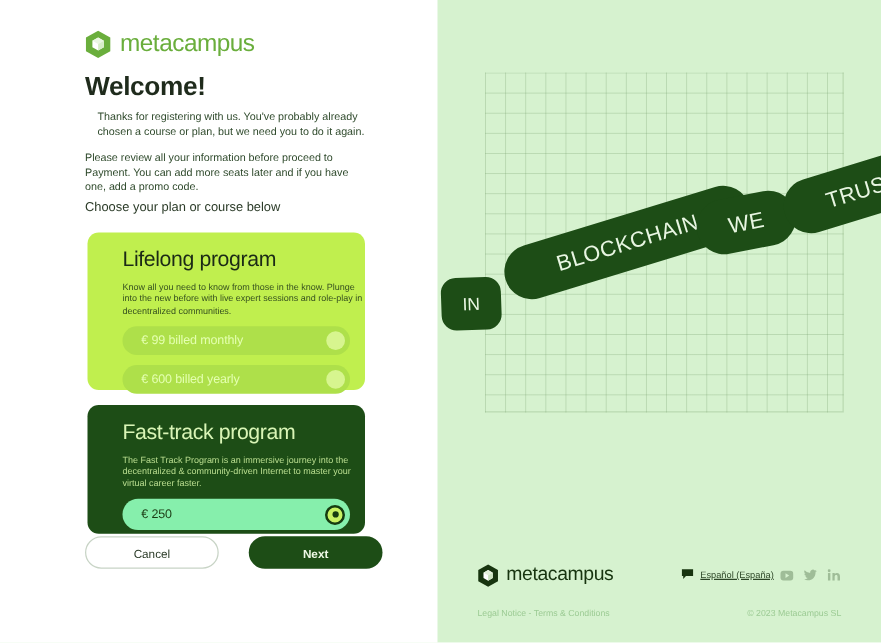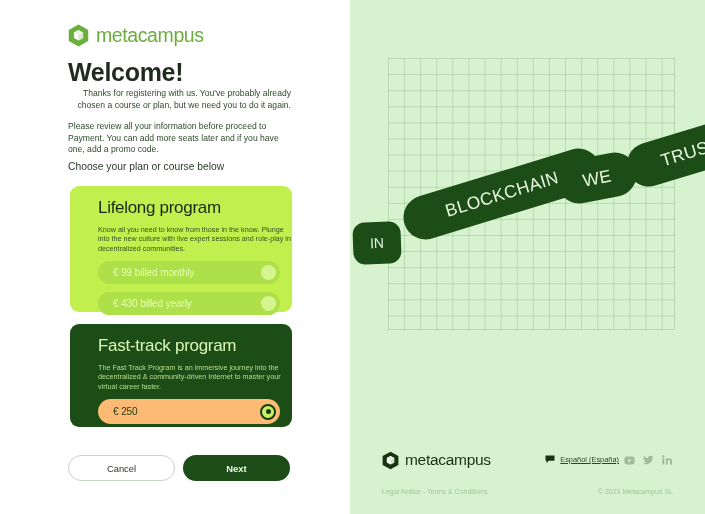--- a/index.html
+++ b/index.html
@@ -21,23 +21,23 @@
     position: absolute; left: 68px; top: 24px;
     display: flex; align-items: center; gap: 7px;
   }
   .hex-logo { width: 21px; height: 23px; display: block; }
   .brand-word {
     font-size: 19.5px; letter-spacing: -0.4px;
     color: #6aae3c; font-weight: 400;
   }
   .welcome-title {
     position: absolute; left: 68px; top: 58px;
-    font-size: 25px; color: #1f2b1c; letter-spacing: -0.3px;
-  }
-  .intro-1 { position: absolute; left: 66px; top: 88px; width: 225px; text-align: right; }
+    font-size: 21px; color: #1f2b1c; letter-spacing: -0.3px;
+  }
+  .intro-1 { position: absolute; left: 78px; top: 88px; width: 225px; }
   .intro-2 { position: absolute; left: 68px; top: 121px; width: 223px; }
   .intro-p {
     font-size: 8.6px; line-height: 11.6px;
     color: #2f4a2c;
   }
   .choose-label {
     position: absolute; left: 68px; top: 161px;
     font-size: 10.3px; color: #2b3b28;
   }
 
@@ -56,39 +56,39 @@
   .card-desc { font-size: 7.2px; line-height: 9.4px; margin-top: 7px; width: 198px; }
   .card-lifelong .card-desc { color: #35501f; }
   .card-fast .card-desc { color: #b9dd8f; }
 
   .price-row {
     display: flex; align-items: center; justify-content: space-between;
     border-radius: 20px; height: 23px; padding: 0 4px 0 15px;
     margin-top: 8px;
   }
   .card-lifelong .price-row { background: #aee04a; }
-  .card-fast .price-row { background: #fdba74; height: 25px; }
+  .card-fast .price-row { background: #86efac; height: 25px; }
 
   .price-text { font-size: 10px; letter-spacing: -0.1px; }
   .card-lifelong .price-text { color: #e4ffb0; }
   .card-fast .price-text { color: #1b3b14; }
 
   .radio {
     width: 15px; height: 15px; border-radius: 50%;
     display: flex; align-items: center; justify-content: center;
     flex: none;
   }
   .radio-off { background: #d7f58f; }
   .radio-on { background: #c8f263; border: 2.5px solid #163c10; width: 16px; height: 16px; }
   .radio-on .dot { width: 5px; height: 5px; border-radius: 50%; background: #163c10; }
 
   
   .btn-row {
-    position: absolute; left: 68px; top: 455px;
-    display: flex; gap: 8px;
+    position: absolute; left: 68px; top: 429px;
+    display: flex; gap: 24px;
   }
   .btn {
     width: 107px; height: 26px; border-radius: 14px;
     display: flex; align-items: center; justify-content: center;
     font-size: 9.4px; cursor: pointer;
   }
   .btn-cancel { background: #ffffff; border: 1px solid #c8d4c6; color: #2b3b28; }
   .btn-next { background: #1d4d16; color: #eef9e6; font-weight: bold; }
 
   
@@ -194,29 +194,29 @@
       <p class="intro-p">Thanks for registering with us. You've probably already chosen a course or plan, but we need you to do it again.</p>
     </div>
     <div class="intro-2">
       <p class="intro-p">Please review all your information before proceed to Payment. You can add more seats later and if you have one, add a promo code.</p>
     </div>
 
     <div class="choose-label">Choose your plan or course below</div>
 
     <div class="card card-lifelong">
       <div class="card-title">Lifelong program</div>
-      <div class="card-desc">Know all you need to know from those in the know. Plunge into the new culture with live expert sessions and role-play in decentralized communities.</div>
+      <div class="card-desc">Know all you need to know from those in the know. Plunge into the new before with live expert sessions and role-play in decentralized communities.</div>
 
       <div class="price-row">
         <span class="price-text">€ 99 billed monthly</span>
         <span class="radio radio-off"></span>
       </div>
 
       <div class="price-row">
-        <span class="price-text">€ 430 billed yearly</span>
+        <span class="price-text">€ 600 billed yearly</span>
         <span class="radio radio-off"></span>
       </div>
     </div>
 
     <div class="card card-fast">
       <div class="card-title">Fast-track program</div>
       <div class="card-desc">The Fast Track Program is an immersive journey into the decentralized &amp; community-driven Internet to master your virtual career faster.</div>
 
       <div class="price-row">
         <span class="price-text">€ 250</span>

